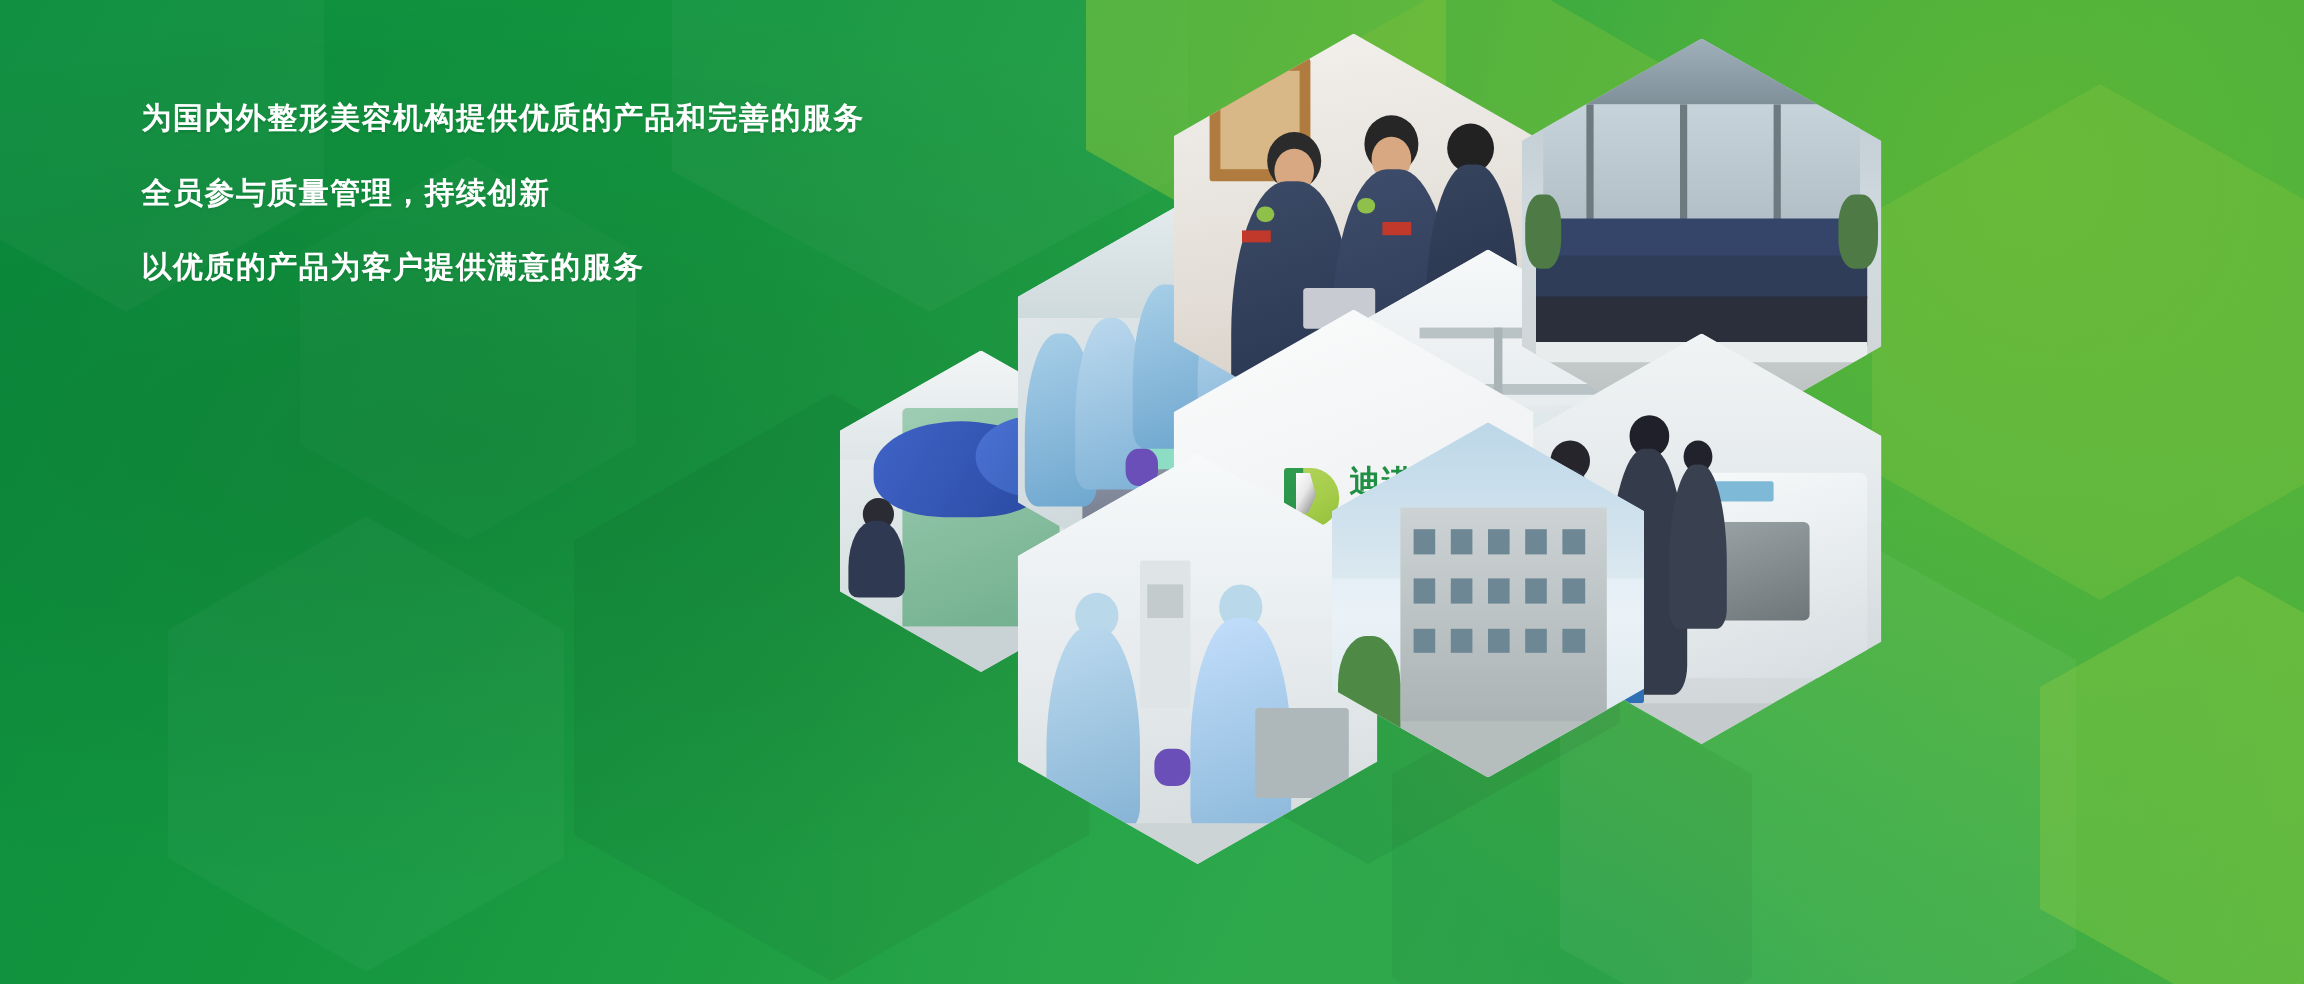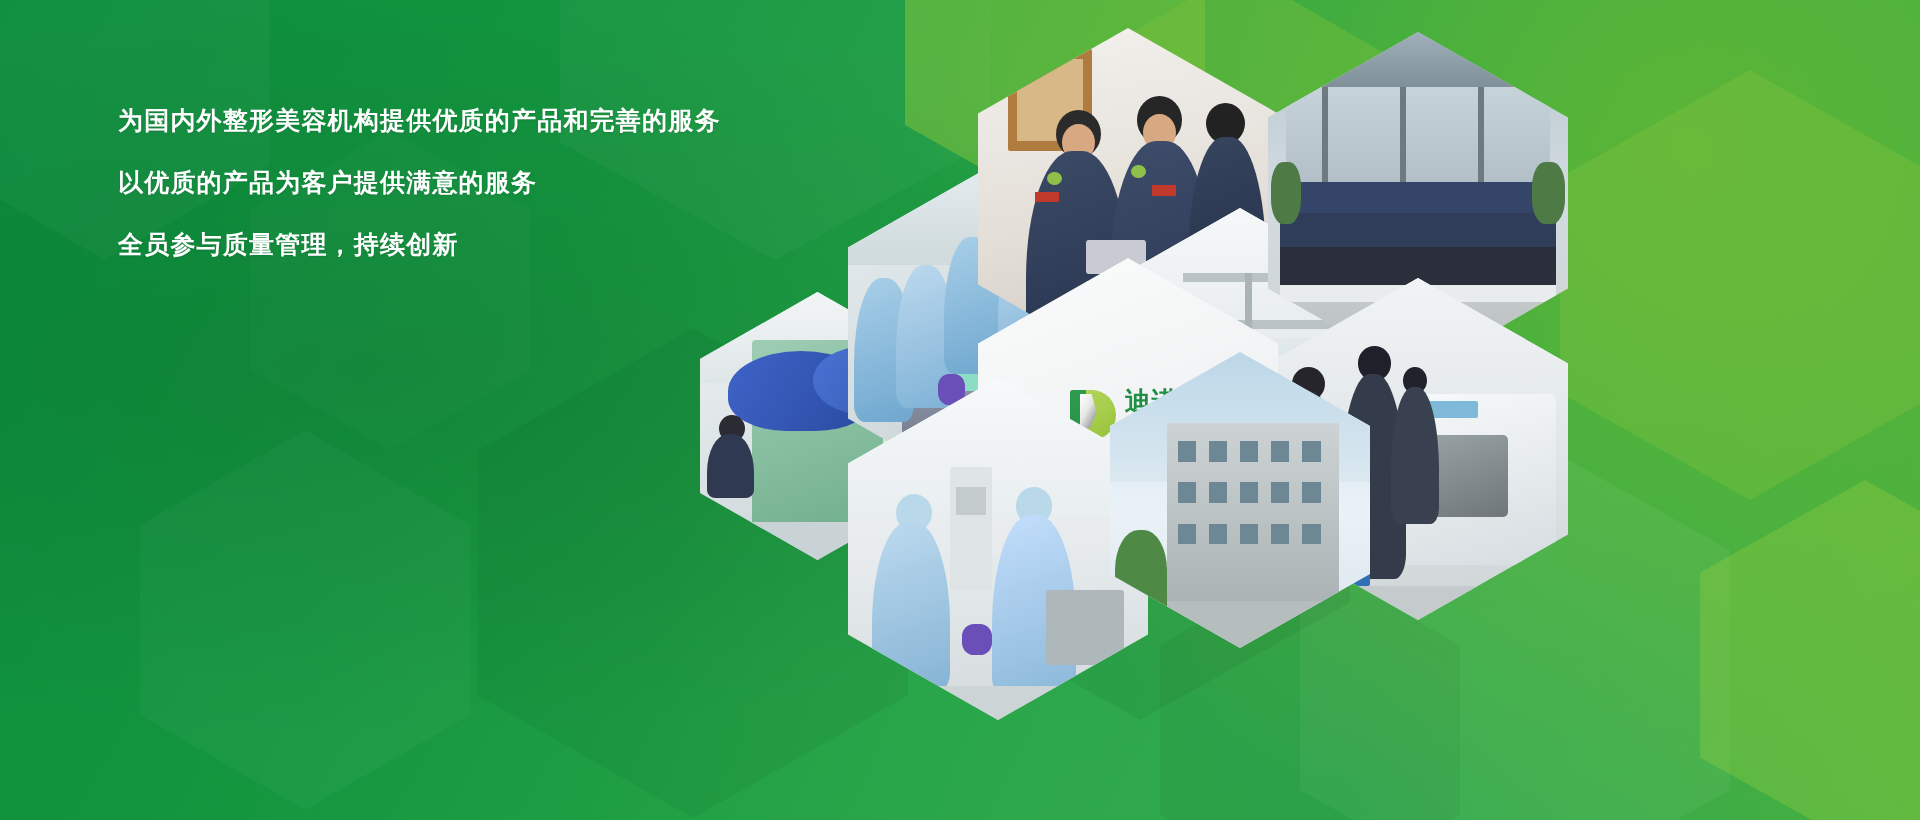--- a/index.html
+++ b/index.html
@@ -91,21 +91,21 @@
   .logo-word {
     position: absolute;
     left: 126px; top: 8px;
     font-family: "Liberation Serif", "DejaVu Serif", serif;
     font-size: 96px;
     line-height: 1;
     color: #ffffff;
     letter-spacing: -1px;
   }
 
-  .taglines { margin-top: 46px; }
+  .taglines { margin-top: 24px; }
   .tagline {
     color: #ffffff;
     font-size: 25px;
     font-weight: 700;
     letter-spacing: 1.2px;
     margin: 0 0 29px 18px;
     white-space: nowrap;
     text-shadow: 0 1px 2px rgba(0,0,0,0.10);
   }
 
@@ -192,22 +192,22 @@
   <div class="hex flat" style="left:1700px; top:480px;  width:330px; height:370px; background:rgba(150,205,65,0.35);"></div>
   <div class="hex flat" style="left:1160px; top:560px;  width:300px; height:340px; background:rgba(0,0,0,0.04);"></div>
   <div class="hex flat" style="left:250px;  top:130px;  width:280px; height:320px; background:rgba(255,255,255,0.022);"></div>
   <div class="bg-vignette"></div>
 
   <div class="left-block">
 
 
     <div class="taglines">
       <p class="tagline">为国内外整形美容机构提供优质的产品和完善的服务</p>
+      <p class="tagline">全员参与质量管理，持续创新</p>
       <p class="tagline">以优质的产品为客户提供满意的服务</p>
-      <p class="tagline">全员参与质量管理，持续创新</p>
     </div>
   </div>
 
   <div class="cluster">
 
     <div class="tile" style="left:-80px; top:232px; width:235px; height:268px;">
       <div class="ph ph-room"></div>
       <div class="bar" style="left:0;top:0;width:100%;height:34%;background:linear-gradient(180deg,#f2f5f6,#dfe6e8);"></div>
       <div class="bar" style="left:22%;top:18%;width:56%;height:72%;background:linear-gradient(160deg,#9ecdb3,#6fae8c);border-radius:4px;"></div>
       <div class="bar" style="left:12%;top:22%;width:62%;height:30%;background:linear-gradient(120deg,#3f63c8,#2a4aa0);border-radius:50% 50% 40% 40%;"></div>

